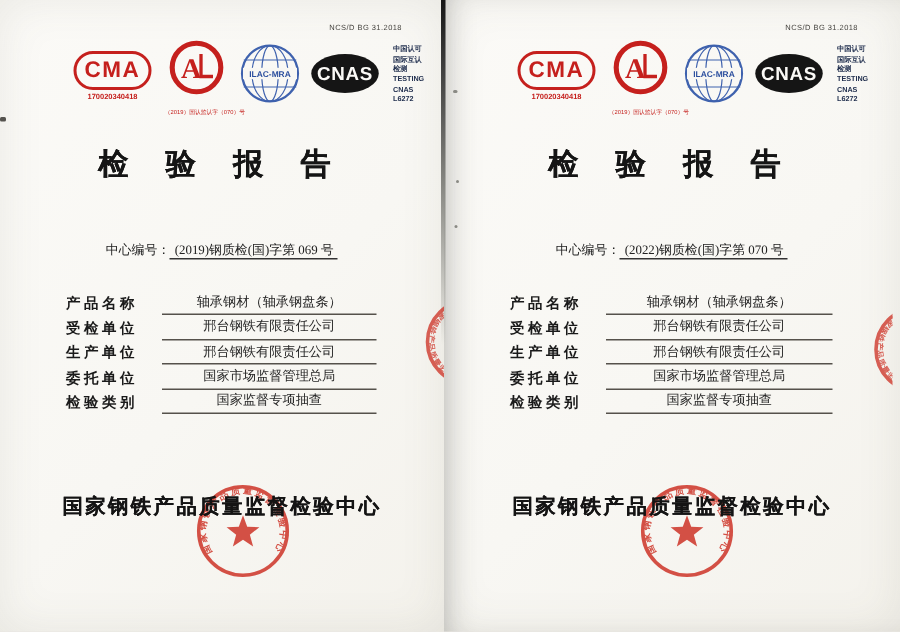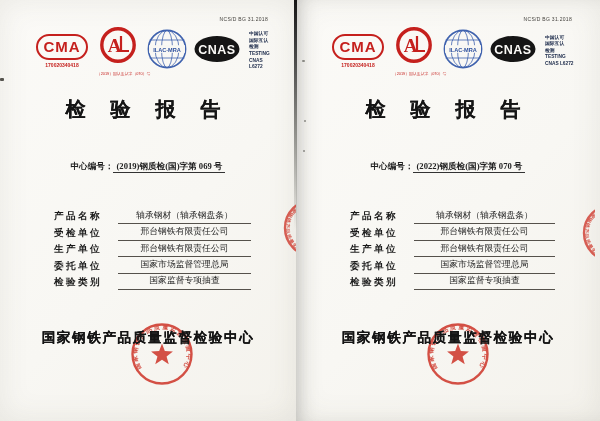--- a/index.html
+++ b/index.html
@@ -8,44 +8,44 @@
          font-family:"Liberation Serif","DejaVu Serif",serif;color:#1c1c1c;}
   .doc{position:absolute;top:0;height:421px;background:linear-gradient(135deg,#fbfaf7 0%,#f8f7f3 55%,#f4f2ec 100%);
        overflow:hidden;box-shadow:inset 0 0 30px rgba(90,85,70,.10);}
   .doc-left{left:0;width:296px;}
   .doc-right{left:296px;width:304px;box-shadow:inset 14px 0 22px -16px rgba(40,40,40,.35), inset 0 0 30px rgba(90,85,70,.10);}
   .seam{position:absolute;left:293.5px;top:0;width:3px;height:230px;
         background:linear-gradient(to bottom,#161616 0%,#3a3a3a 18%,#8a8a85 55%,rgba(150,150,145,0) 100%);}
   .speck{position:absolute;background:#8a8a84;border-radius:1px;}
 
   
-  .hdr{position:absolute;top:26px;left:34px;right:26px;height:50px;display:flex;align-items:center;gap:5px;}
+  .hdr{position:absolute;top:26px;left:47px;right:26px;height:50px;display:flex;align-items:center;gap:5px;}
   .doc-code{position:absolute;top:16px;right:28px;font-size:5px;color:#44423e;
             font-family:"Liberation Sans","DejaVu Sans",sans-serif;letter-spacing:.3px;}
   .cma{width:56px;text-align:center;flex:none;}
   .cma-box{width:52px;height:26px;margin:0 auto;border:2.4px solid #c5201d;border-radius:13px;
            color:#c5201d;font-weight:bold;font-size:15px;line-height:22px;text-align:center;
            font-family:"Liberation Sans","DejaVu Sans",sans-serif;letter-spacing:1px;}
   .cma-num{margin-top:2px;font-size:5px;color:#c5201d;font-weight:bold;
            font-family:"Liberation Sans","DejaVu Sans",sans-serif;}
   .cal{width:46px;flex:none;text-align:center;}
   .cal-num{margin-top:1px;font-size:4.2px;color:#c5201d;white-space:nowrap;transform:scale(.92);
            font-family:"Liberation Sans","DejaVu Sans",sans-serif;}
   .ilac{width:42px;flex:none;text-align:center;}
   .cnas{width:48px;flex:none;text-align:right;}
   .acc{flex:1;padding-left:3px;font-size:4.8px;line-height:6.6px;color:#22304f;font-weight:bold;
        font-family:"Liberation Sans","DejaVu Sans",sans-serif;text-align:left;}
 
   .title{position:absolute;top:96px;left:0;right:0;text-align:center;
          font-size:20px;font-weight:bold;letter-spacing:10px;color:#151515;
          text-shadow:0 0 .4px #151515;}
-  .cno{position:absolute;top:161px;left:0;right:0;text-align:center;font-size:8.6px;font-weight:bold;color:#222;}
+  .cno{position:absolute;top:161px;left:0;right:0;text-align:center;font-size:8.6px;font-weight:normal;color:#222;}
   .cno-val{border-bottom:1px solid #333;padding:0 3px 1px 3px;}
 
-  .fields{position:absolute;top:194px;left:54px;right:45px;margin-top:14px;}
+  .fields{position:absolute;top:194px;left:44px;right:45px;}
   .frow{display:flex;align-items:flex-end;height:16.4px;}
   .flabel{width:64px;flex:none;font-size:9.6px;font-weight:bold;color:#1a1a1a;padding-bottom:1px;white-space:nowrap;}
   .fvalue{flex:1;border-bottom:1px solid #55514b;text-align:center;font-size:8.8px;font-weight:normal;
           color:#262626;padding-bottom:1.5px;white-space:nowrap;}
 
   .footer{position:absolute;top:329px;left:0;right:0;text-align:center;font-size:13.6px;
           font-weight:bold;letter-spacing:1.6px;color:#141414;z-index:3;text-shadow:0 0 .4px #141414;}
   .stamp{position:absolute;left:122px;top:314px;width:80px;height:80px;opacity:.88;z-index:2;}
   .edge-stamp{position:absolute;top:197px;width:20px;height:64px;opacity:.8;z-index:2;}
   .doc-left .edge-stamp{right:0;}

